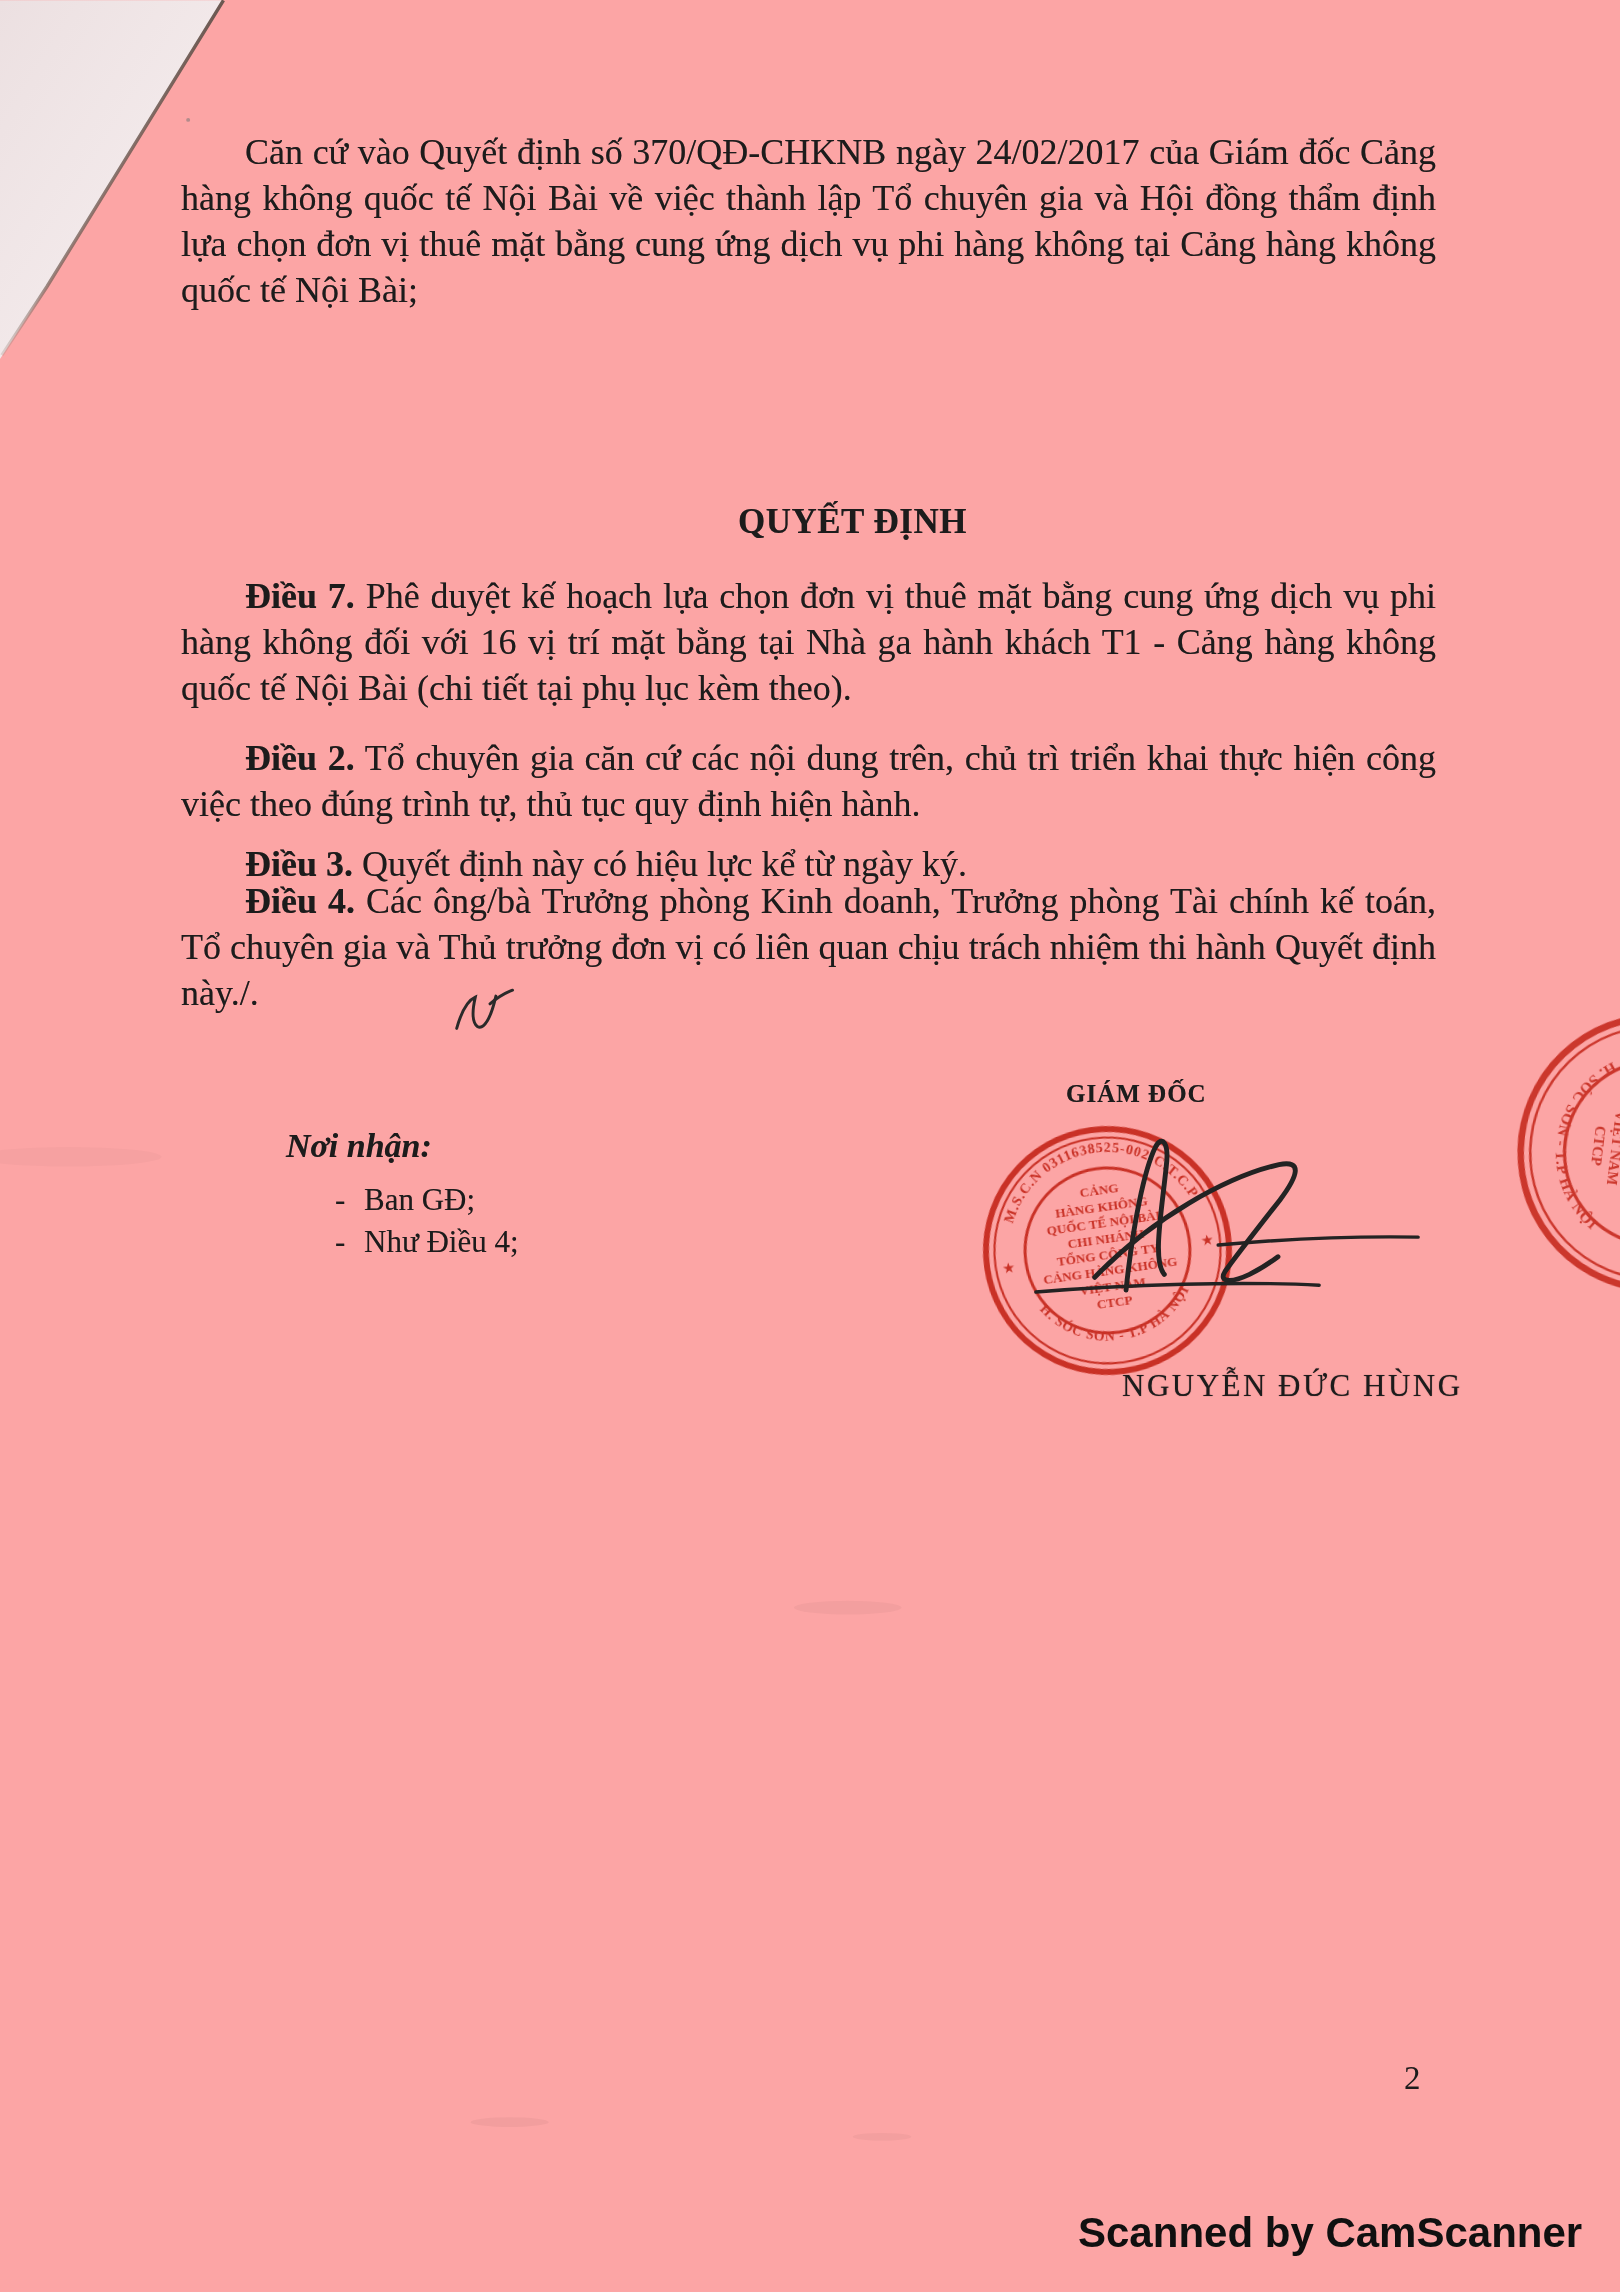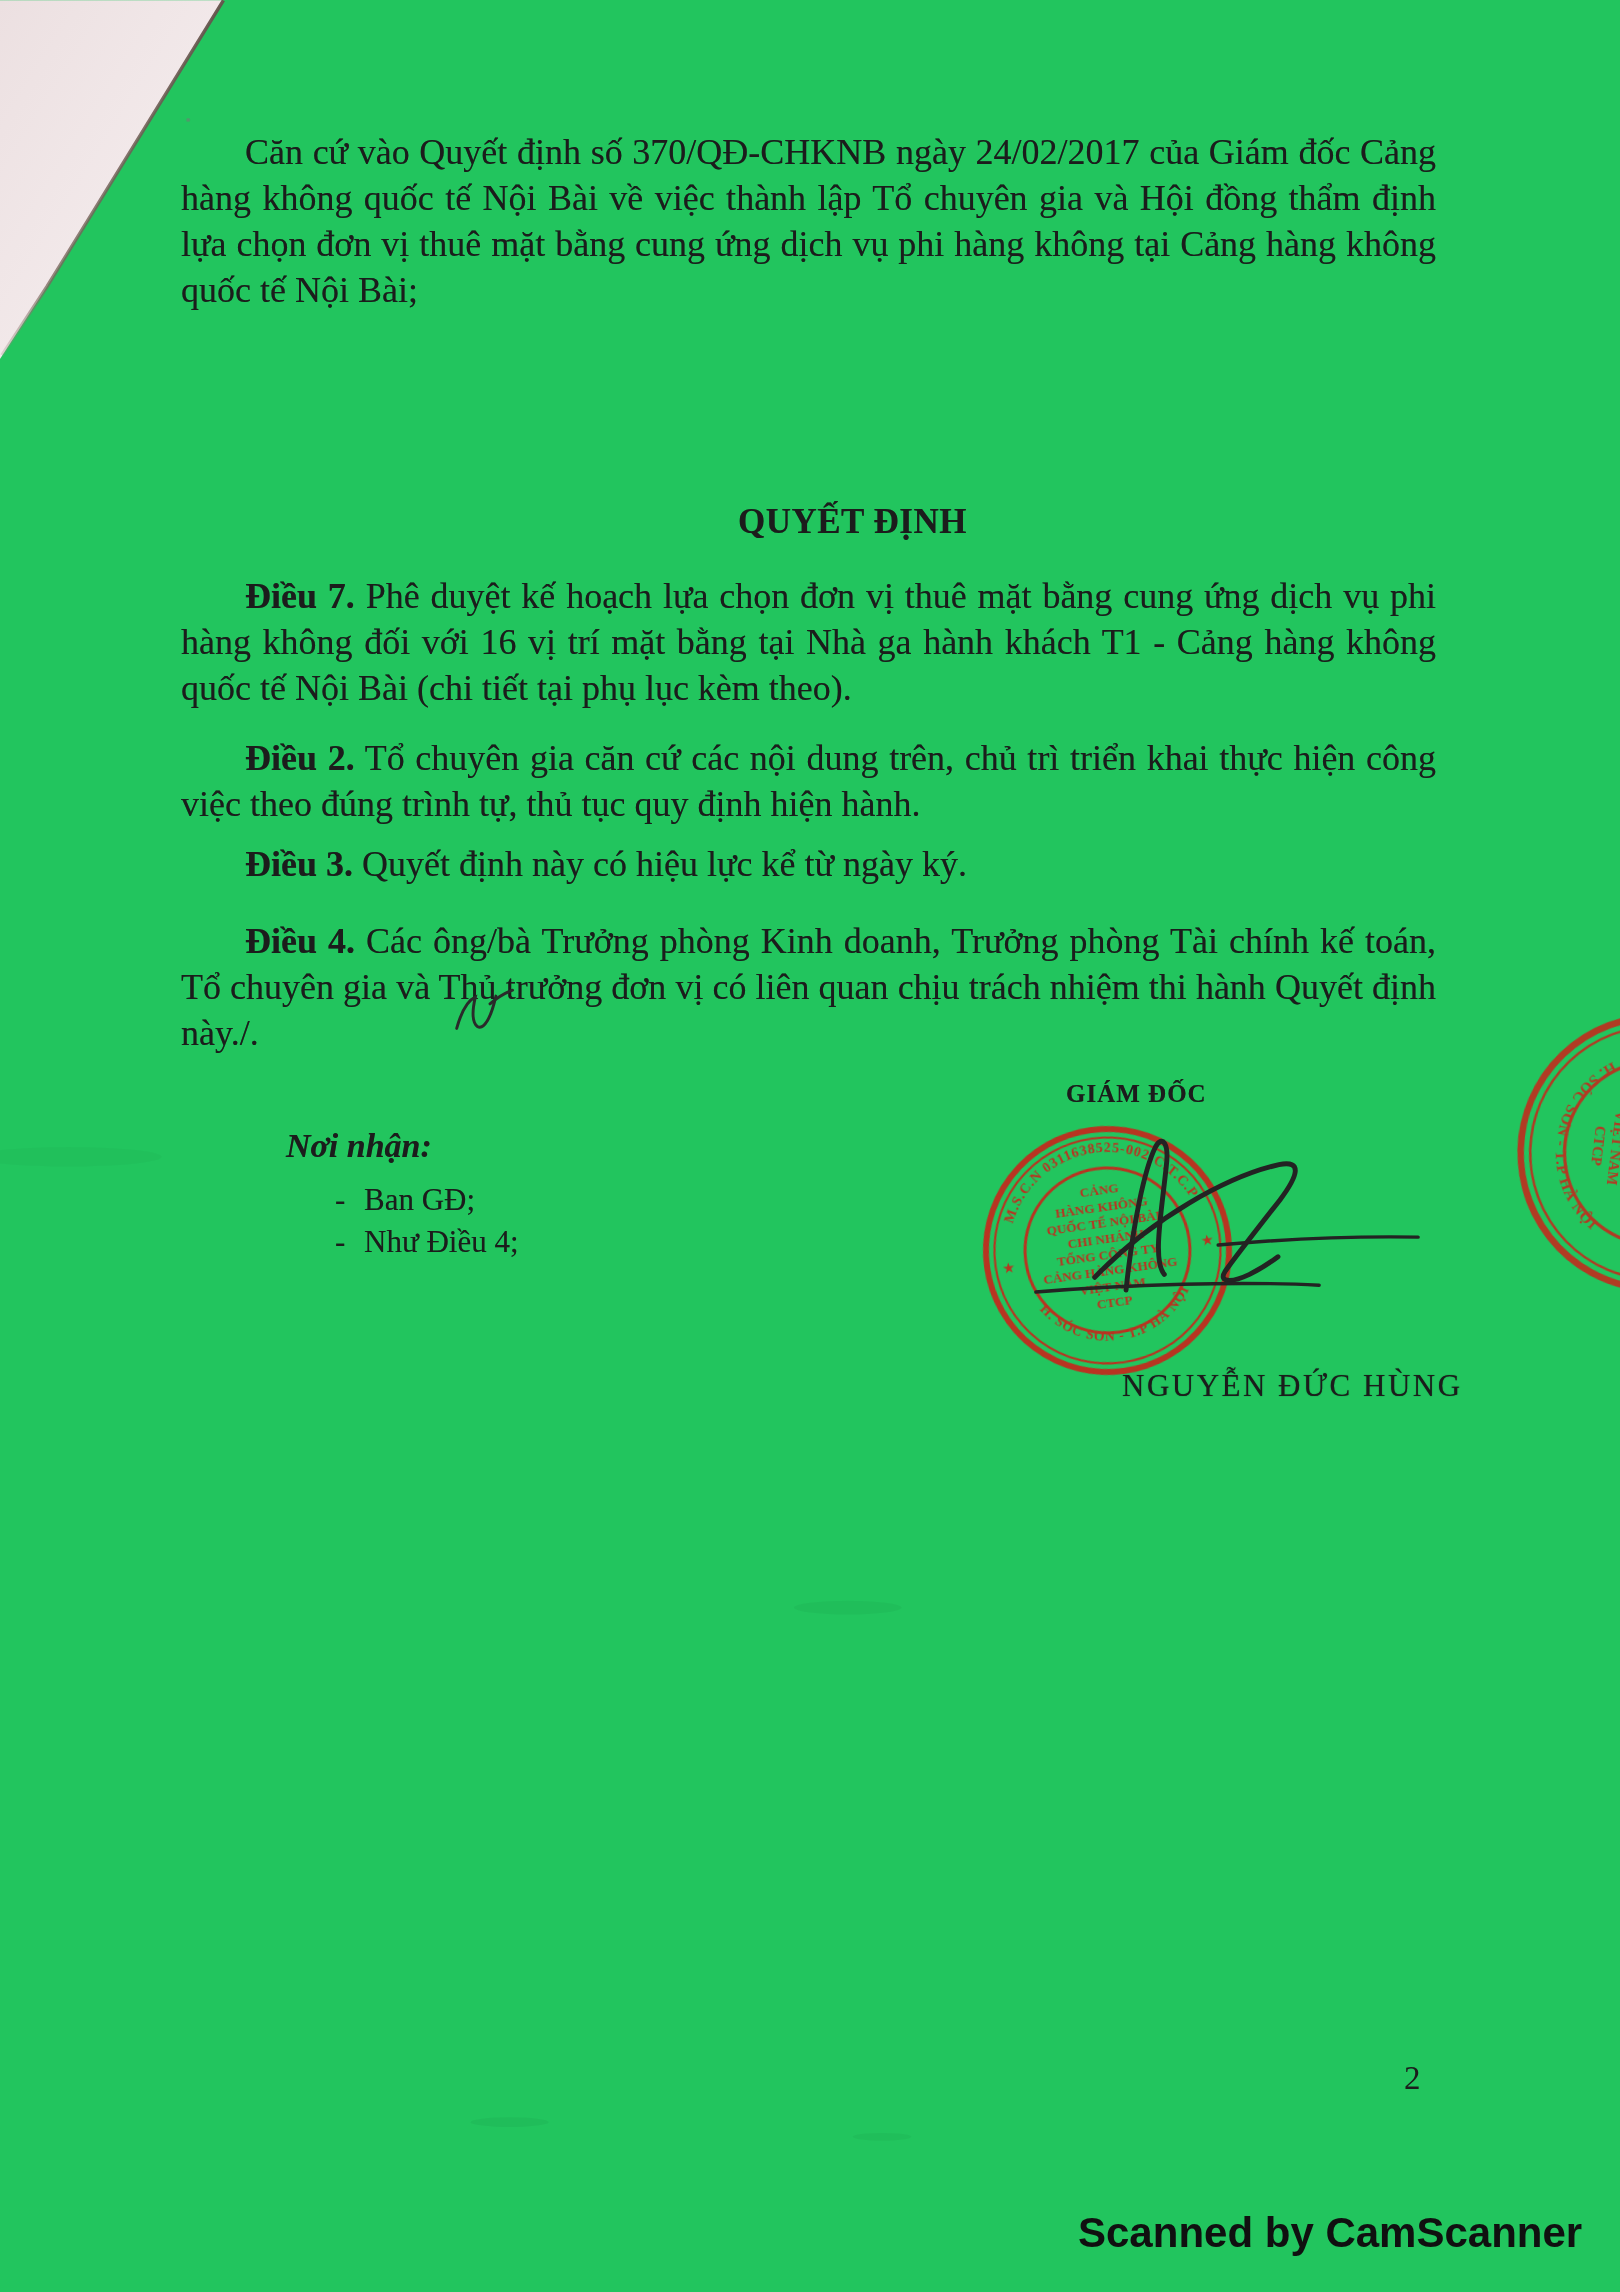--- a/index.html
+++ b/index.html
@@ -3,21 +3,21 @@
 <meta charset="utf-8">
 <style>
   html,body{margin:0;padding:0;}
   body{
     width:1620px;height:2293px;
     background:#e9e9e9;
     font-family:"Liberation Serif","DejaVu Serif",serif;
   }
   #page{
     position:relative;width:1620px;height:2293px;
-    background:#22c55e;overflow:hidden;
+    background:#fca5a5;overflow:hidden;
     color:#1c1c1c;
   }
   .col{position:absolute;left:181px;width:1255px;}
   .body-par{
     font-size:36px;line-height:46px;text-align:justify;
     text-indent:64px;margin:0;
     text-shadow:0 0 0.6px rgba(0,0,0,.4);
   }
   .heading{
     font-size:35px;font-weight:bold;text-align:center;margin:0;
@@ -76,21 +76,21 @@
   </p>
 
   <p class="col body-par article" style="top:735px">
     <b>Điều 2.</b><span> Tổ chuyên gia căn cứ các nội dung trên, chủ trì triển khai thực hiện công việc theo đúng trình tự, thủ tục quy định hiện hành.</span>
   </p>
 
   <p class="col body-par article" style="top:841px">
     <b>Điều 3.</b><span> Quyết định này có hiệu lực kể từ ngày ký.</span>
   </p>
 
-  <p class="col body-par article" style="top:918px">
+  <p class="col body-par article" style="top:878px">
     <b>Điều 4.</b><span> Các ông/bà Trưởng phòng Kinh doanh, Trưởng phòng Tài chính kế toán, Tổ chuyên gia và Thủ trưởng đơn vị có liên quan chịu trách nhiệm thi hành Quyết định này./.</span>
   </p>
 
   <div class="recipients">
     <div class="rlabel">Nơi nhận:</div>
     <ul>
       <li><span class="dash">-</span><span>Ban GĐ;</span></li>
       <li><span class="dash">-</span><span>Như Điều 4;</span></li>
     </ul>
   </div>

